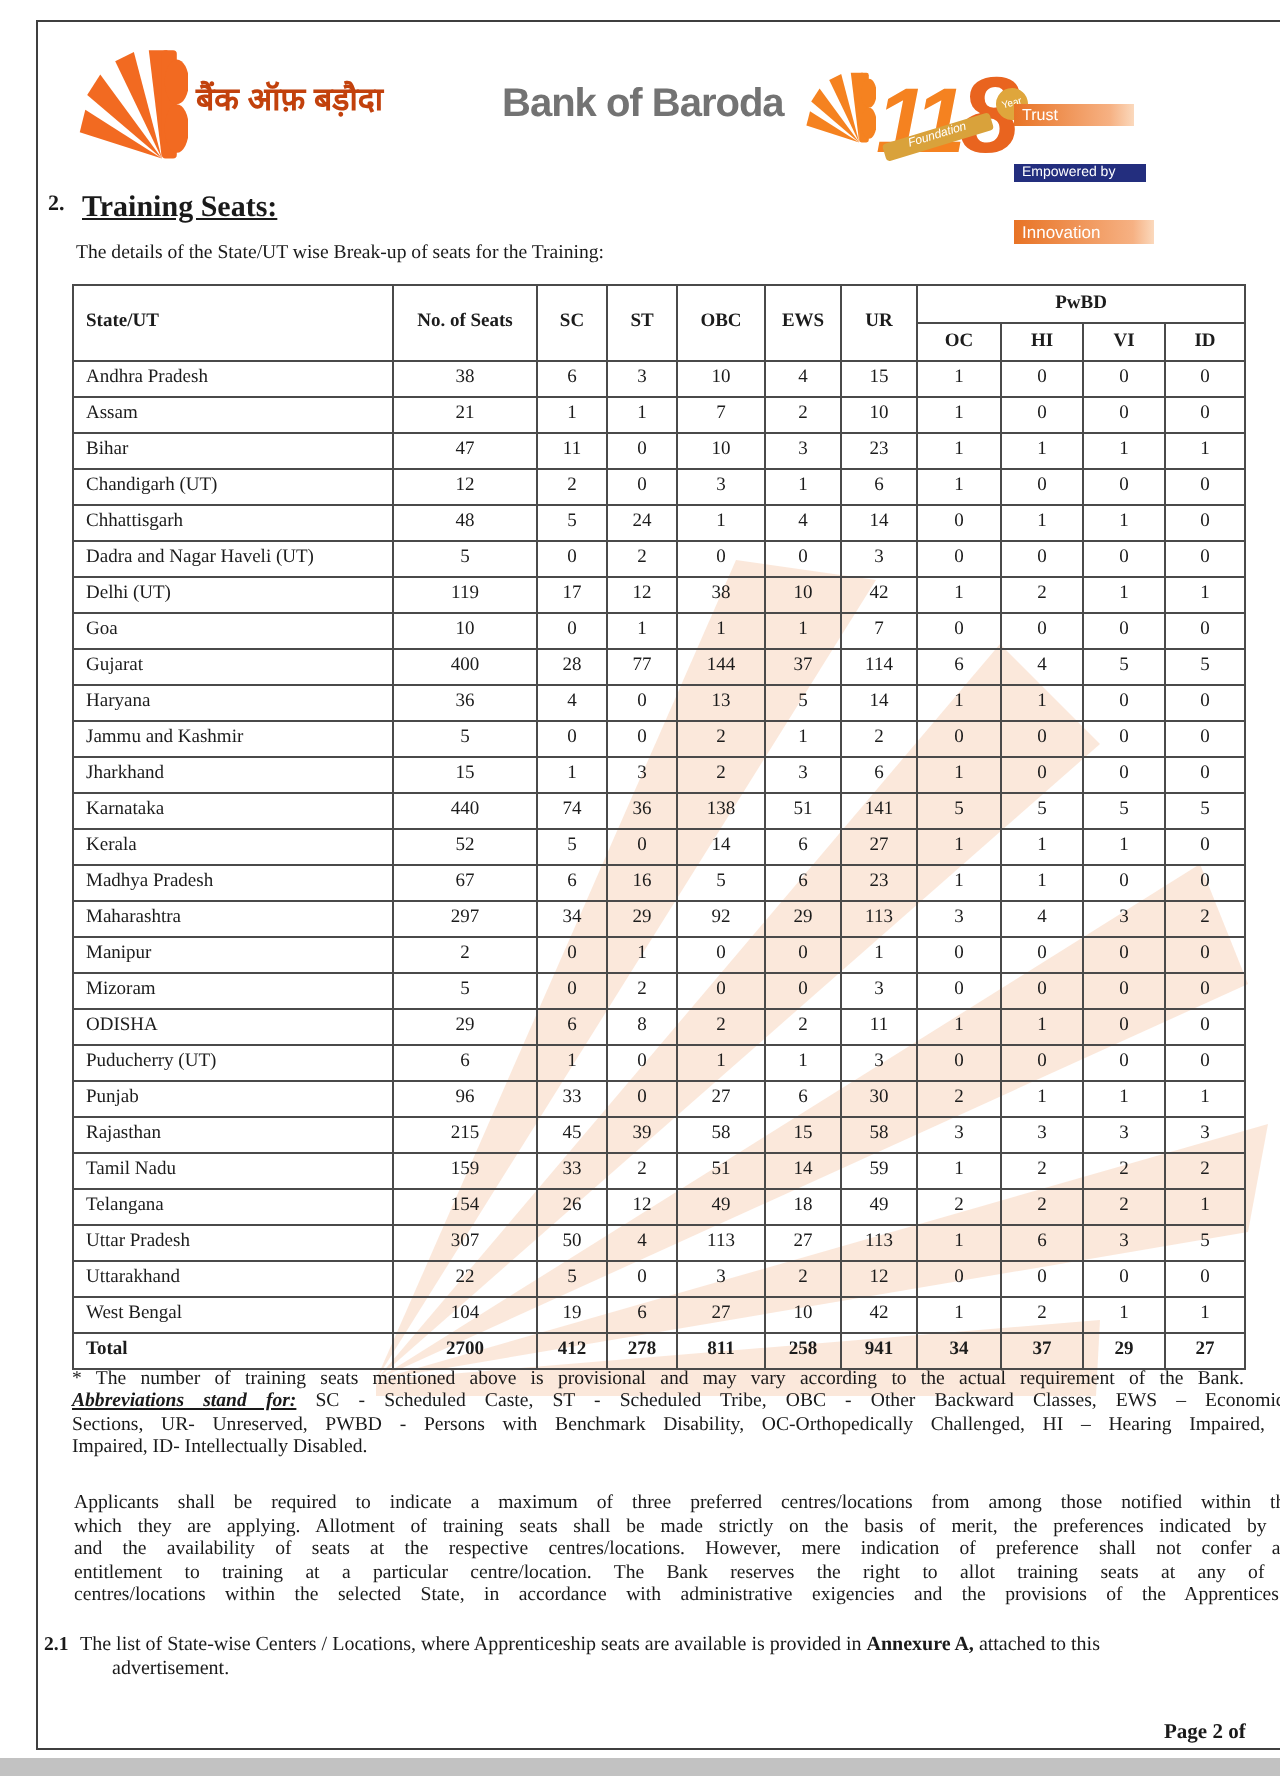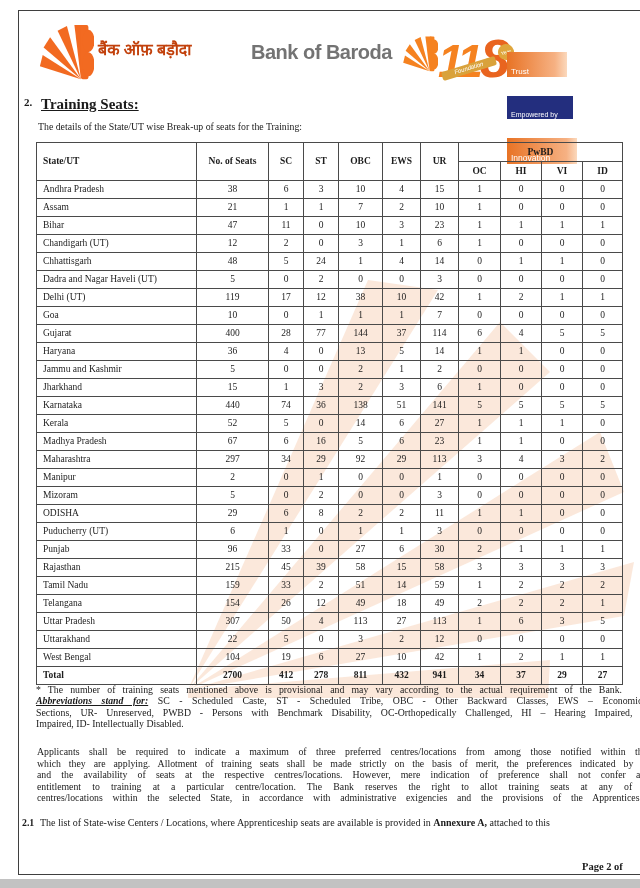--- a/index.html
+++ b/index.html
@@ -50,21 +50,21 @@
     font-size:6px;font-style:italic;line-height:9px;text-align:center;
     border-radius:2px;
   }
   .year-badge{
     left:498px;top:44px;width:16px;height:16px;border-radius:50%;
     background:#dfa63c;color:#fff;
     font-family:"Liberation Sans", sans-serif;font-size:5px;
     line-height:16px;text-align:center;transform:rotate(-14deg);
   }
   .tagline{left:507px;top:52px;width:80px;font-family:"Liberation Sans", sans-serif;}
-  .tagline .bar{color:#ffffff;padding:15px 4px 1px 4px;margin-bottom:19px;white-space:nowrap;}
+  .tagline .bar{color:#ffffff;padding:1px 4px 1px 4px;margin-bottom:19px;white-space:nowrap;}
   .bar-trust{width:52px;font-size:8px;background:linear-gradient(90deg,#e87325,#f6b183 80%,#fbd9bd);}
   .bar-emp{width:58px;font-size:7px;background:#232e7e;}
   .bar-innov{width:62px;font-size:8.5px;background:linear-gradient(90deg,#e87325,#f6b183 85%,#fbd9bd);}
 
   
   .sec-num{left:24px;top:96px;font-size:11px;font-weight:bold;}
   .sec-title{left:41px;top:96px;font-size:15px;font-weight:bold;text-decoration:underline;}
   .subtitle{left:38px;top:121px;font-size:9.8px;}
 
   
@@ -548,21 +548,21 @@
         <td class="num">2</td>
         <td class="num">1</td>
         <td class="num">1</td>
       </tr>
       <tr class="total">
         <td class="state">Total</td>
         <td class="num">2700</td>
         <td class="num">412</td>
         <td class="num">278</td>
         <td class="num">811</td>
-        <td class="num">432</td>
+        <td class="num">258</td>
         <td class="num">941</td>
         <td class="num">34</td>
         <td class="num">37</td>
         <td class="num">29</td>
         <td class="num">27</td>
       </tr>
     </tbody>
 </table>
 
 <div class="abs notes">
@@ -576,16 +576,17 @@
     <div class="jline">Applicants shall be required to indicate a maximum of three preferred centres/locations from among those notified within the State for</div>
     <div class="jline">which they are applying. Allotment of training seats shall be made strictly on the basis of merit, the preferences indicated by the applicant</div>
     <div class="jline">and the availability of seats at the respective centres/locations. However, mere indication of preference shall not confer any right or</div>
     <div class="jline">entitlement to training at a particular centre/location. The Bank reserves the right to allot training seats at any of the notified</div>
     <div class="jline">centres/locations within the selected State, in accordance with administrative exigencies and the provisions of the Apprentices Act, 1961.</div>
   </div>
 
 <div class="abs clause-num">2.1</div>
 <div class="abs clause-text">
   <div><span>The list of State-wise Centers / Locations, where Apprenticeship seats are available is provided in </span><span class="bold">Annexure A,</span><span> attached to this</span></div>
+  <div class="ind">advertisement.</div>
 </div>
 
 <div class="abs footer-label">Page 2 of</div>
 <div class="abs page-gap"></div>
 
 </body></html>

